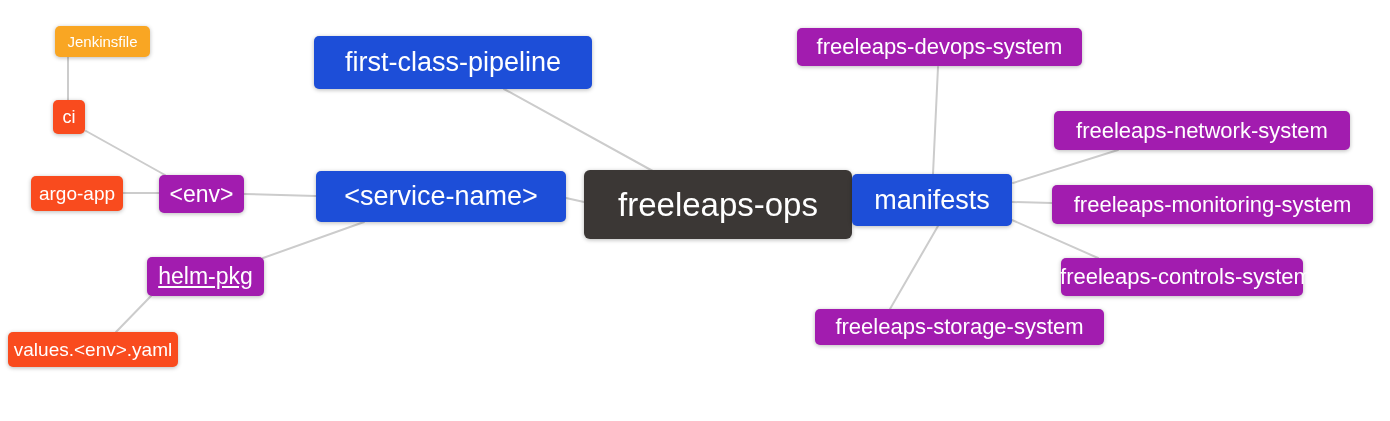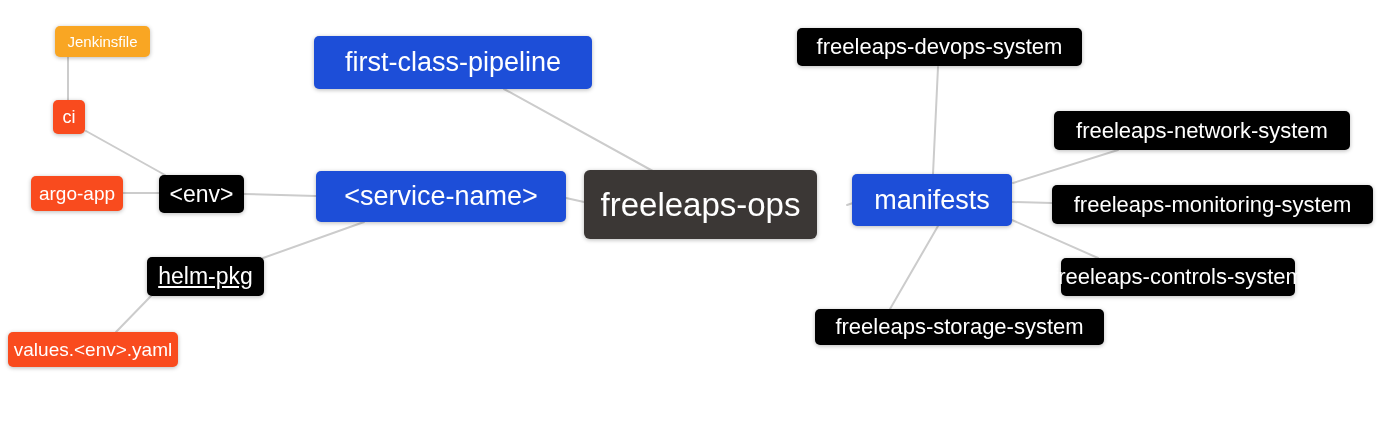--- a/index.html
+++ b/index.html
@@ -30,21 +30,21 @@
     justify-content: center;
     color: #ffffff;
     border-radius: 5px;
     box-shadow: 0 1px 4px rgba(0,0,0,0.28);
     white-space: nowrap;
     z-index: 1;
     cursor: pointer;
     user-select: none;
   }
   .c-blue  { background: #1d4ed8; }
-  .c-green { background: #000000; }
+  .c-green { background: #a21caf; }
   .c-red   { background: #F94B1E; }
   .c-amber { background: #F9A623; margin-left: 35px; }
   .c-dark  { background: #3B3735; }
 </style>
 </head>
 <body>
 
 <div class="canvas">
 
   <svg class="edges">
@@ -73,27 +73,27 @@
   <div class="node c-green" style="left:159px; top:175px; width:85px;  height:38px; font-size:23px;">&lt;env&gt;</div>
 
   <div class="node c-green" style="left:147px; top:257px; width:117px; height:39px; font-size:23px;text-decoration:underline;">helm-pkg</div>
 
   <div class="node c-red" style="left:8px;   top:332px; width:170px; height:35px; font-size:19px;">values.&lt;env&gt;.yaml</div>
 
   <div class="node c-blue" style="left:314px; top:36px;  width:278px; height:53px; font-size:27px;">first-class-pipeline</div>
 
   <div class="node c-blue" style="left:316px; top:171px; width:250px; height:51px; font-size:27px;">&lt;service-name&gt;</div>
 
-  <div class="node c-dark" style="left:584px; top:170px; width:233px; height:69px; font-size:33px; border-radius:6px;">freeleaps-ops</div>
+  <div class="node c-dark" style="left:584px; top:170px; width:268px; height:69px; font-size:33px; border-radius:6px;">freeleaps-ops</div>
 
   <div class="node c-blue" style="left:852px; top:174px; width:160px; height:52px; font-size:27px;">manifests</div>
 
   <div class="node c-green" style="left:797px;  top:28px;  width:285px; height:38px; font-size:22px;">freeleaps-devops-system</div>
 
   <div class="node c-green" style="left:1054px; top:111px; width:296px; height:39px; font-size:22px;">freeleaps-network-system</div>
 
   <div class="node c-green" style="left:1052px; top:185px; width:321px; height:39px; font-size:22px;">freeleaps-monitoring-system</div>
 
-  <div class="node c-green" style="left:1061px; top:258px; width:234px; height:38px; font-size:22px;">freeleaps-controls-system</div>
+  <div class="node c-green" style="left:1061px; top:258px; width:234px; height:38px; font-size:22px;padding-left:8px;">freeleaps-controls-system</div>
 
   <div class="node c-green" style="left:815px;  top:309px; width:289px; height:36px; font-size:22px;">freeleaps-storage-system</div>
 
 </div>
 
 </body></html>

